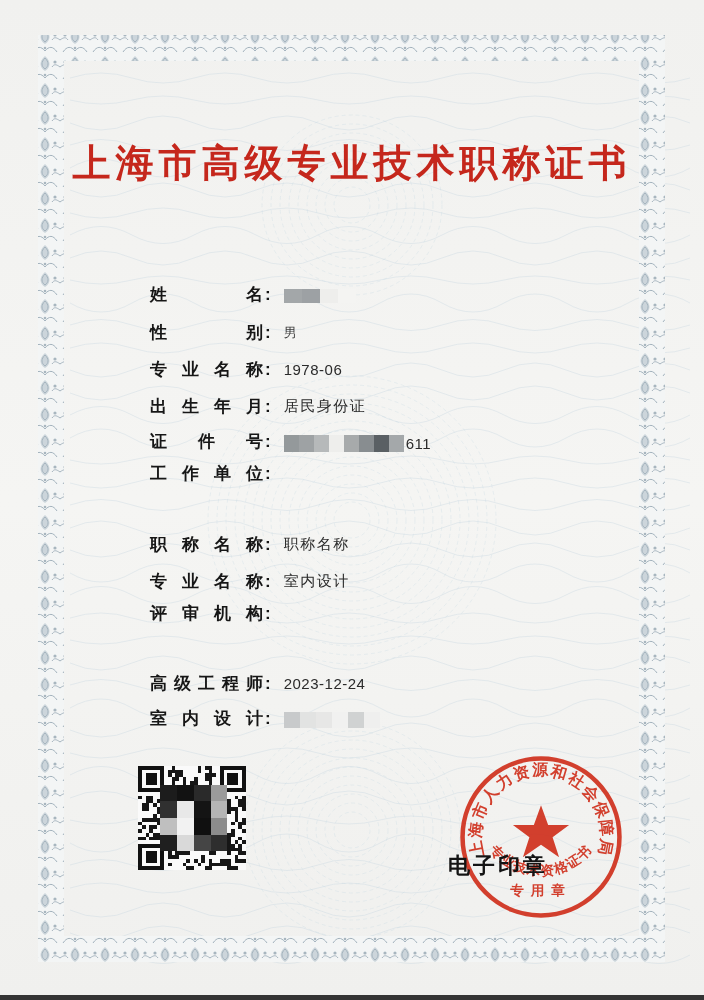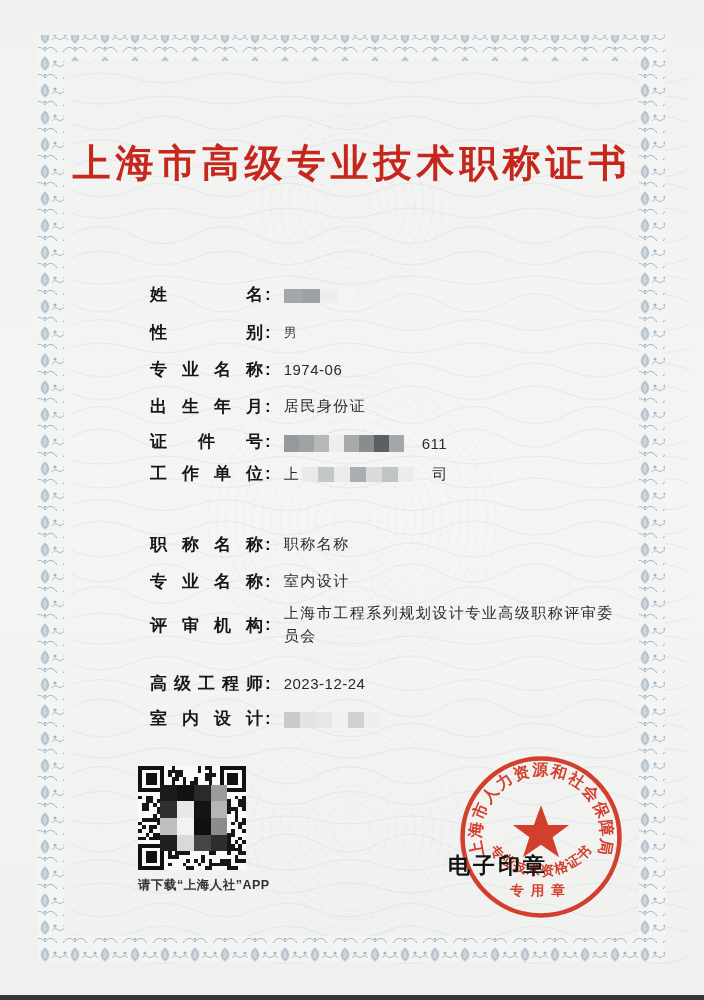--- a/index.html
+++ b/index.html
@@ -22,21 +22,21 @@
     text-align:justify;text-align-last:justify;letter-spacing:0;
   }
   .fcolon{font-size:17px;font-weight:bold;color:#161616;margin-left:2px;}
   .fvalue{margin-left:13px;color:#2b2b2b;font-size:15px;}
   .kai{font-family:"DejaVu Serif","Liberation Serif",serif;letter-spacing:1.5px;}
   .num{font-family:"Liberation Sans","DejaVu Sans",sans-serif;letter-spacing:.5px;}
   .small-val{font-size:13px;color:#3a3a3a;}
   .wrap-val{display:inline-block;width:338px;line-height:1.55;}
   .mosaic{display:inline-flex;transform:translateY(3px);}
   .mosaic span{display:inline-block;}
-  .suffix{margin-left:18px;}
+  .suffix{margin-left:2px;}
   .prefix{margin-right:2px;}
   
   .qr-wrap{position:absolute;left:138px;top:766px;width:108px;height:104px;}
   .qr-caption{
     position:absolute;left:138px;top:876px;width:200px;
     font-size:12.5px;font-weight:bold;color:#323232;line-height:1.45;letter-spacing:.5px;
   }
   
   .seal-wrap{position:absolute;left:458px;top:754px;width:166px;height:166px;opacity:.93;}
   .seal-overlay{
@@ -161,21 +161,21 @@
 
 <div class="frow" style="top:321px">
   <span class="flabel">性别</span>
     <span class="fcolon">:</span>
   <span class="fvalue kai small-val">男</span>
 </div>
 
 <div class="frow" style="top:358px">
   <span class="flabel">专业名称</span>
     <span class="fcolon">:</span>
-  <span class="fvalue num">1974-06</span>
+  <span class="fvalue num">1978-06</span>
 </div>
 
 <div class="frow" style="top:395px">
   <span class="flabel">出生年月</span>
     <span class="fcolon">:</span>
   <span class="fvalue kai">居民身份证</span>
 </div>
 
 <div class="frow" style="top:430px">
   <span class="flabel">证件号</span>
@@ -188,47 +188,37 @@
         <span style="width: 15px; height: 17px; background: rgb(167, 170, 171);"></span>
         <span style="width: 15px; height: 17px; background: rgb(136, 141, 144);"></span>
         <span style="width: 15px; height: 17px; background: rgb(90, 96, 100);"></span>
         <span style="width: 15px; height: 17px; background: rgb(164, 168, 170);"></span>
       </span><span class="suffix num">611</span></span>
 </div>
 
 <div class="frow" style="top:462px">
   <span class="flabel">工作单位</span>
     <span class="fcolon">:</span>
-  <span class="fvalue"><span class="prefix kai">上</span><span class="mosaic">
-        <span style="width: 16px; height: 15px; background: rgb(233, 233, 232);"></span>
-        <span style="width: 16px; height: 15px; background: rgb(196, 199, 200);"></span>
-        <span style="width: 16px; height: 15px; background: rgb(235, 235, 234);"></span>
-        <span style="width: 16px; height: 15px; background: rgb(171, 174, 176);"></span>
-        <span style="width: 16px; height: 15px; background: rgb(217, 218, 218);"></span>
-        <span style="width: 16px; height: 15px; background: rgb(193, 196, 197);"></span>
-        <span style="width: 16px; height: 15px; background: rgb(236, 236, 235);"></span>
-      </span><span class="suffix kai">司</span></span>
 </div>
 
 <div class="frow" style="top:533px">
   <span class="flabel">职称名称</span>
     <span class="fcolon">:</span>
   <span class="fvalue kai">职称名称</span>
 </div>
 
 <div class="frow" style="top:570px">
   <span class="flabel">专业名称</span>
     <span class="fcolon">:</span>
   <span class="fvalue kai">室内设计</span>
 </div>
 
 <div class="frow" style="top:602px">
   <span class="flabel">评审机构</span>
     <span class="fcolon">:</span>
-  <span class="fvalue kai wrap-val">上海市工程系列规划设计专业高级职称评审委员会</span>
 </div>
 
 <div class="frow" style="top:672px">
   <span class="flabel">高级工程师</span>
     <span class="fcolon">:</span>
   <span class="fvalue num">2023-12-24</span>
 </div>
 
 <div class="frow" style="top:707px">
   <span class="flabel">室内设计</span>
@@ -406,21 +396,20 @@
       <rect x="10.5" y="14" width="4.5" height="4.5" fill="#f2f2f2"></rect>
       <rect x="15" y="14" width="4.5" height="4.5" fill="#101010"></rect>
       <rect x="19.5" y="14" width="4.5" height="4.5" fill="#8c8c8c"></rect>
       <rect x="6" y="18.5" width="4.5" height="4.5" fill="#1f1f1f"></rect>
       <rect x="10.5" y="18.5" width="4.5" height="4.5" fill="#d9d9d9"></rect>
       <rect x="15" y="18.5" width="4.5" height="4.5" fill="#454545"></rect>
       <rect x="19.5" y="18.5" width="4.5" height="4.5" fill="#2e2e2e"></rect>
     </svg>
 </div>
 <div class="qr-caption">
-  <div>请下载“上海人社”APP</div>
 </div>
 
 <div class="seal-wrap">
   <svg width="166" height="166" viewBox="0 0 146 146">
     <defs>
       <path id="sealArcTop" d="M 24 92 A 53 53 0 1 1 122 92" fill="none"></path>
       <path id="sealArcBottom" d="M 27 84 A 58 58 0 0 0 119 84" fill="none"></path>
     </defs>
     <circle cx="73" cy="73" r="69" fill="none" stroke="#d0321f" stroke-width="4"></circle>
     <polygon fill="#d0321f" points="73,45 79.3,62.4 97.7,62.5 83.2,73.3 88.9,90.8 73,79.8 57.1,90.8 62.8,73.3 48.3,62.5 66.7,62.4"></polygon>

